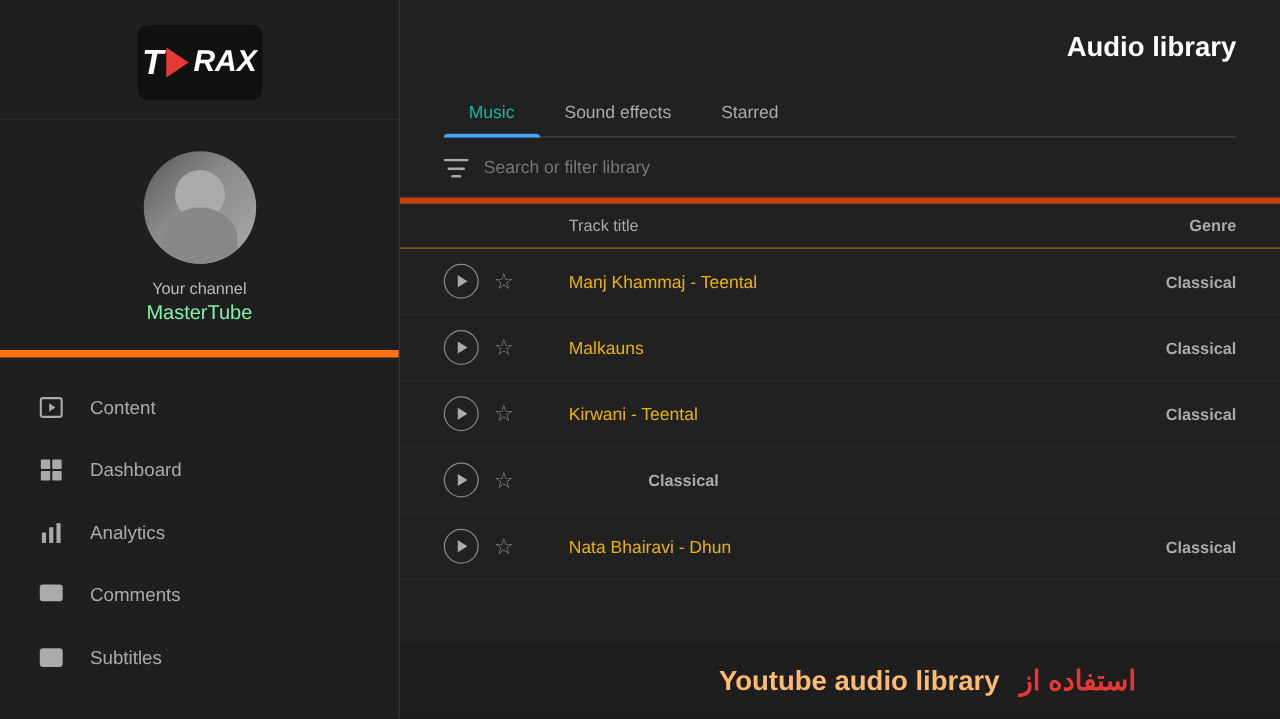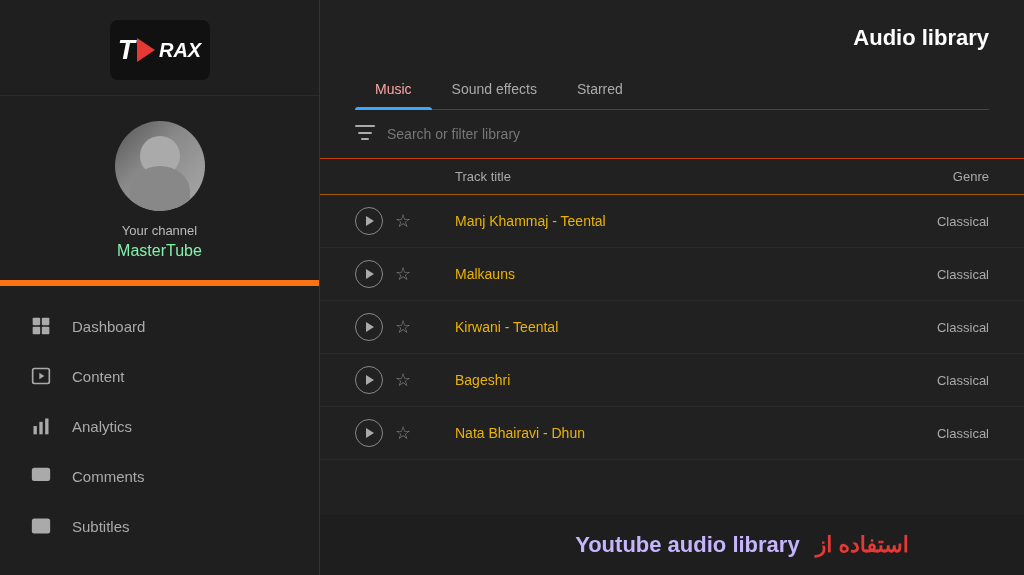--- a/index.html
+++ b/index.html
@@ -63,21 +63,21 @@
       width: 0;
       height: 0;
       border-top: 12px solid transparent;
       border-bottom: 12px solid transparent;
       border-left: 18px solid #e53935;
       margin-right: 2px;
     }
 
     .logo-rax {
       color: white;
-      font-size: 20px;
+      font-size: 24px;
       font-weight: 900;
       font-style: italic;
     }
 
     .channel-area {
       display: flex;
       flex-direction: column;
       align-items: center;
       padding: 25px 0 20px 0;
       width: 100%;
@@ -187,40 +187,40 @@
     .tab {
       padding: 10px 20px 12px 20px;
       color: #aaa;
       font-size: 14px;
       cursor: pointer;
       position: relative;
       transition: color 0.15s;
     }
 
     .tab.active {
-      color: #fca5a5;
+      color: #14b8a6;
     }
 
     .tab.active::after {
       content: '';
       position: absolute;
       bottom: -1px;
       left: 0;
       right: 0;
       height: 3px;
       background: #3ea6ff;
       border-radius: 3px 3px 0 0;
     }
 
     .search-bar {
       display: flex;
-      align-items: flex-start;
+      align-items: flex-end;
       gap: 12px;
       padding: 15px 35px;
-      border-bottom: 1px solid #c2410c;
+      border-bottom: 5px solid #c2410c;
     }
 
     .filter-icon {
       display: flex;
       align-items: center;
       color: #aaa;
     }
 
     .search-input-wrap {
       flex: 1;
@@ -242,21 +242,21 @@
     .table-header {
       display: flex;
       padding: 10px 35px;
       color: #aaa;
       font-size: 13px;
       border-bottom: 1px solid #a16207;
     }
 
     .col-actions { width: 100px; }
     .col-title { flex: 1; }
-    .col-genre { width: 120px; text-align: right; }
+    .col-genre { width: 120px; text-align: right; font-weight: bold; }
 
     .track-list {
       flex: 1;
       overflow-y: auto;
     }
 
     .track-row {
       display: flex;
       align-items: center;
       padding: 12px 35px;
@@ -331,21 +331,21 @@
       gap: 16px;
       align-items: center;
       direction: rtl;
     }
 
     .banner-text .persian {
       color: #e53935;
     }
 
     .banner-text .english {
-      color: #c4b5fd;
+      color: #fdba74;
       font-style: normal;
     }
 
     
     .track-list::-webkit-scrollbar { width: 4px; }
     .track-list::-webkit-scrollbar-track { background: #1a1a1a; }
     .track-list::-webkit-scrollbar-thumb { background: #444; border-radius: 2px; }
   </style>
 </head>
 <body>
@@ -365,46 +365,46 @@
   <div class="channel-area">
     <div class="avatar">
       <div class="avatar-head"></div>
       <div class="avatar-body"></div>
     </div>
     <span class="channel-label">Your channel</span>
     <span class="channel-name">MasterTube</span>
   </div>
 
   <nav class="nav-list">
+
+    <div class="nav-item">
+      <div class="nav-icon">
+        <svg width="20" height="20" viewBox="0 0 24 24">
+            <rect x="2" y="3" width="20" height="18" rx="2" fill="none" stroke="#aaa" stroke-width="2"></rect>
+            <polygon points="10,8 16,12 10,16" fill="#aaa"></polygon>
+          </svg>
+      </div>
+      <span>Content</span>
+    </div>
 
     <div class="nav-item">
       <div class="nav-icon">
         <svg width="20" height="20" viewBox="0 0 24 24">
             <rect x="2" y="2" width="9" height="9" rx="1"></rect>
             <rect x="13" y="2" width="9" height="9" rx="1"></rect>
             <rect x="2" y="13" width="9" height="9" rx="1"></rect>
             <rect x="13" y="13" width="9" height="9" rx="1"></rect>
           </svg>
       </div>
       <span>Dashboard</span>
     </div>
 
     <div class="nav-item">
       <div class="nav-icon">
         <svg width="20" height="20" viewBox="0 0 24 24">
-            <rect x="2" y="3" width="20" height="18" rx="2" fill="none" stroke="#aaa" stroke-width="2"></rect>
-            <polygon points="10,8 16,12 10,16" fill="#aaa"></polygon>
-          </svg>
-      </div>
-      <span>Content</span>
-    </div>
-
-    <div class="nav-item">
-      <div class="nav-icon">
-        <svg width="20" height="20" viewBox="0 0 24 24">
             <rect x="3" y="12" width="4" height="10" fill="#aaa"></rect>
             <rect x="10" y="7" width="4" height="15" fill="#aaa"></rect>
             <rect x="17" y="3" width="4" height="19" fill="#aaa"></rect>
           </svg>
       </div>
       <span>Analytics</span>
     </div>
 
     <div class="nav-item">
       <div class="nav-icon">
@@ -504,21 +504,20 @@
 
     <div class="track-row">
       <div class="track-actions col-actions">
         <div class="play-btn">
           <svg width="8" height="10" viewBox="0 0 8 10">
               <polygon points="0,0 8,5 0,10"></polygon>
             </svg>
         </div>
         <div class="star-btn">☆</div>
       </div>
-      <div class="track-title col-title">Bageshri</div>
       <div class="track-genre col-genre">Classical</div>
     </div>
 
     <div class="track-row">
       <div class="track-actions col-actions">
         <div class="play-btn">
           <svg width="8" height="10" viewBox="0 0 8 10">
               <polygon points="0,0 8,5 0,10"></polygon>
             </svg>
         </div>

